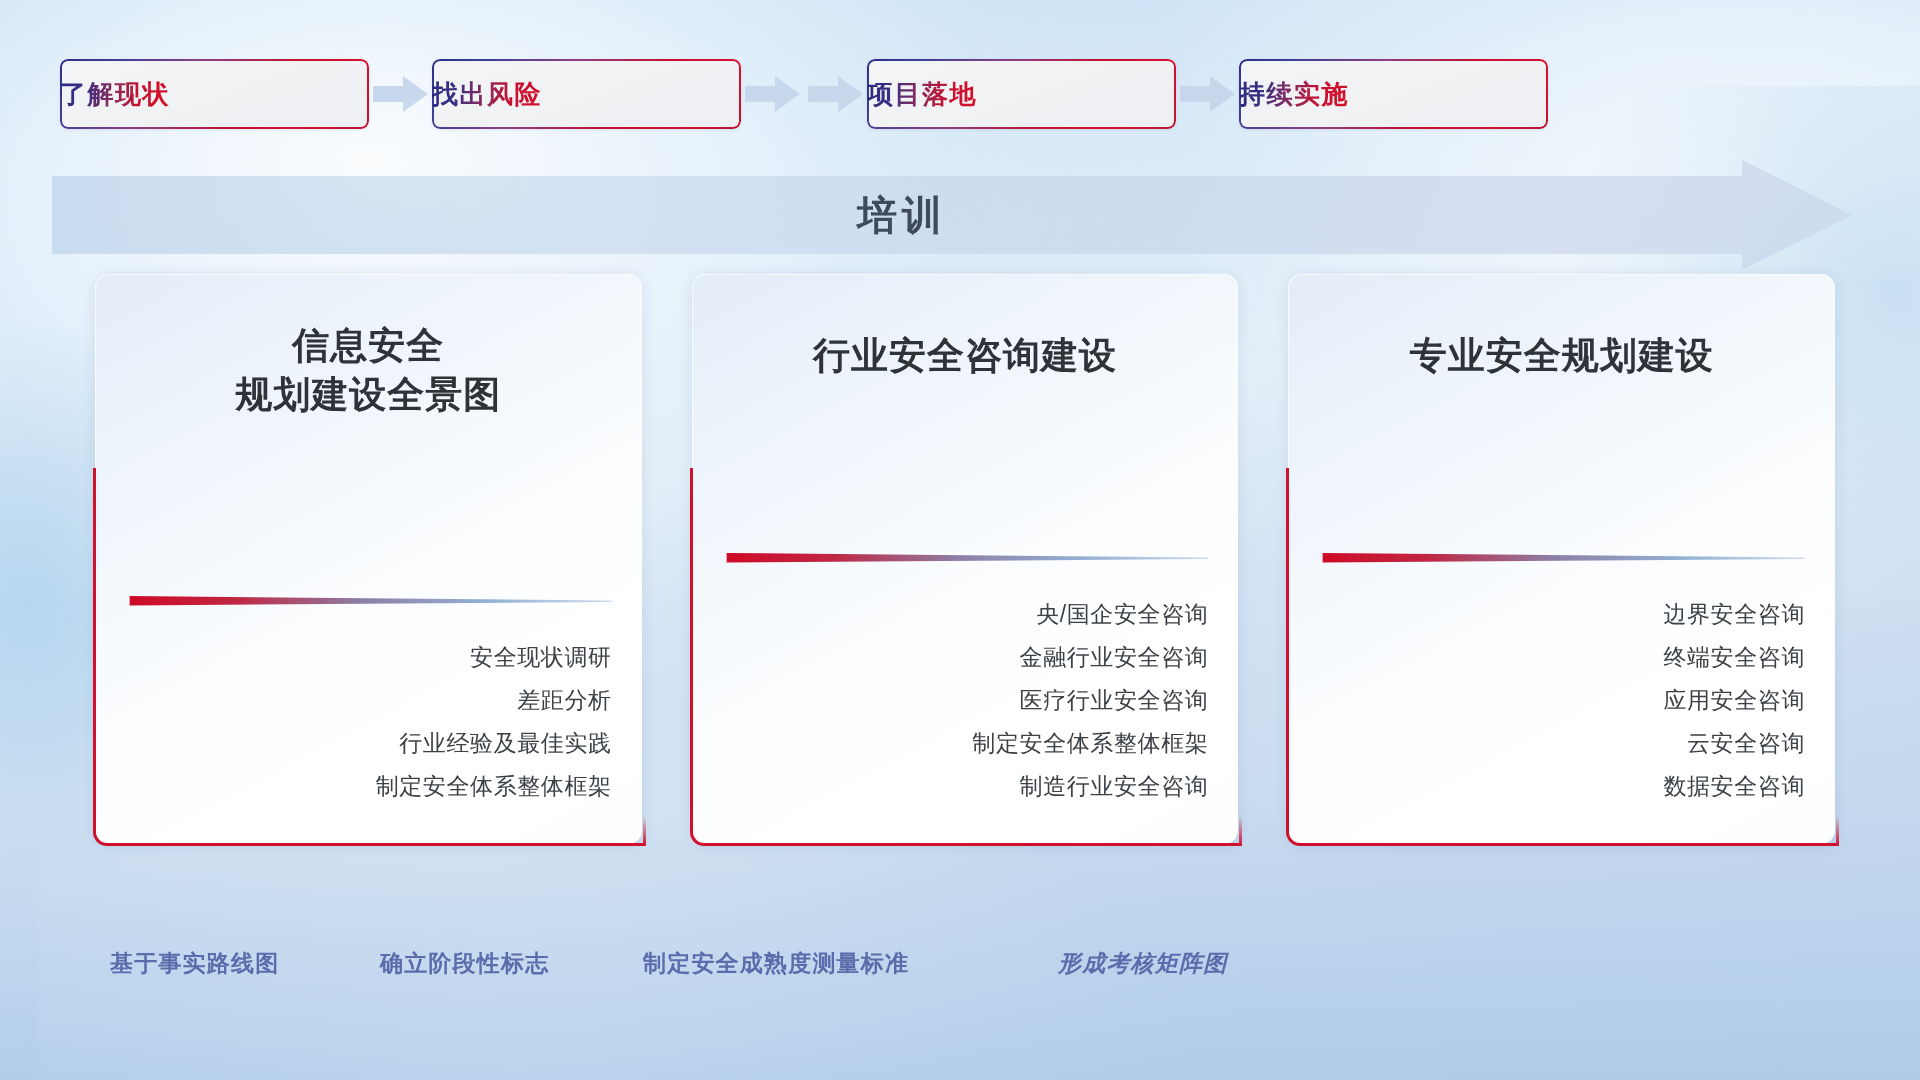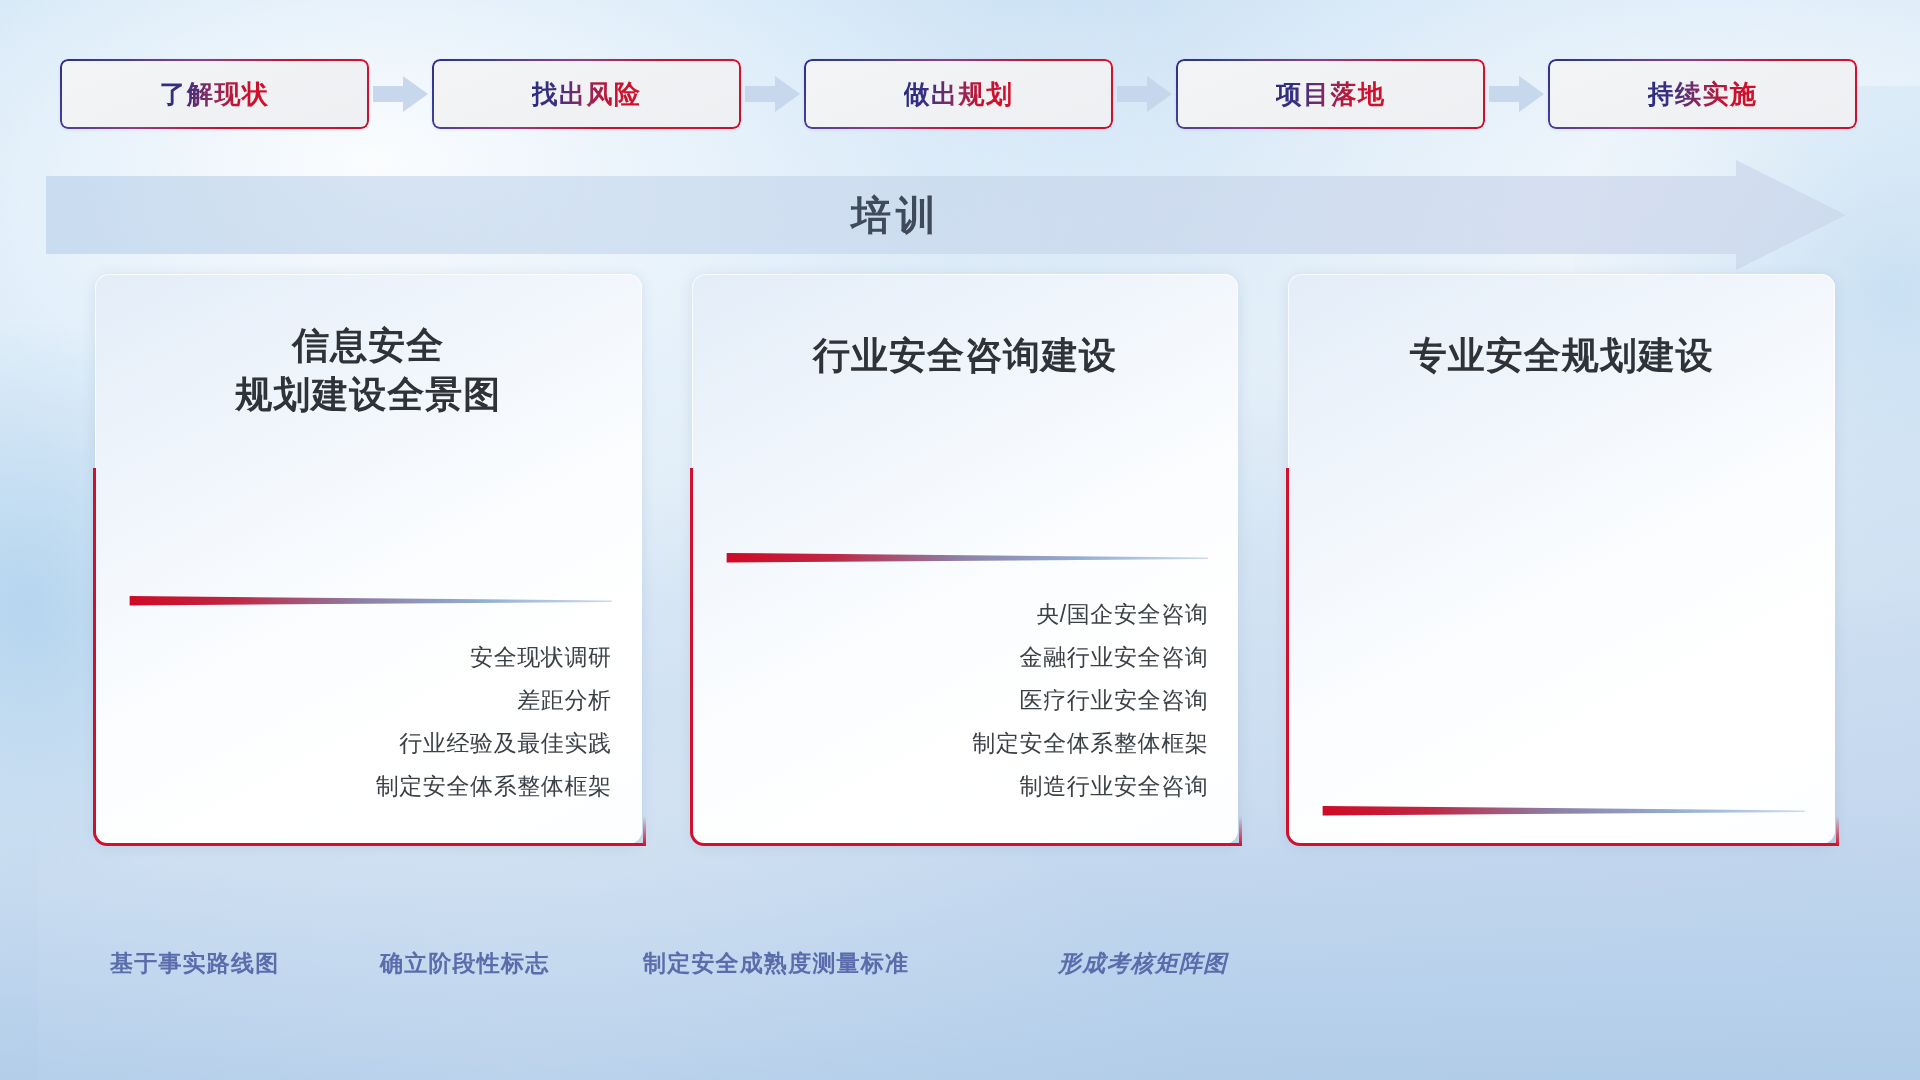--- a/index.html
+++ b/index.html
@@ -44,21 +44,21 @@
   
   .step-row{
     position:absolute; left:60px; top:59px; width:1800px; height:70px;
     display:flex; align-items:center;
   }
   .step-box{
     position:relative;
     height:70px; flex:0 0 309px;
     border-radius:8px;
     background:linear-gradient(160deg,#f3f4f6 0%, #f1f2f4 45%, #eeeff2 100%);
-    display:flex; align-items:center; justify-content:center;
+    display:flex; align-items:center; 
     box-shadow:0 1px 3px rgba(40,70,120,.10);
   }
   
   .step-box::before{
     content:""; position:absolute; inset:0; border-radius:8px; padding:2px;
     background:linear-gradient(135deg,#2d2f86 0%, #3b3f96 14%, #8c3f84 38%, #c31230 62%, #d8102f 80%, #bb1530 100%);
     -webkit-mask:linear-gradient(#000 0 0) content-box, linear-gradient(#000 0 0);
     -webkit-mask-composite:xor; mask:linear-gradient(#000 0 0) content-box, linear-gradient(#000 0 0);
     mask-composite:exclude;
     pointer-events:none;
@@ -73,21 +73,21 @@
   }
   .step-arrow{
     flex:0 0 63px;
     height:36px;
     display:flex; align-items:center; justify-content:center;
   }
   .step-arrow svg{ display:block; }
 
   
   .banner{
-    position:absolute; left:46px; top:160px; width:1800px; height:110px;font-family:Liberation Mono, monospace;
+    position:absolute; left:52px; top:160px; width:1800px; height:110px;font-family:Liberation Mono, monospace;
   }
   .banner-shape{
     position:absolute; inset:0;
   }
   .banner-text{
     position:absolute; left:0; right:100px; top:0; height:110px;
     display:flex; align-items:center; justify-content:center;
     font-size:40px; font-weight:bold; color:#3f4a5a; letter-spacing:5px;
   }
 
@@ -193,23 +193,20 @@
 
   <div class="step-box">
     <span class="step-label">找出风险</span>
   </div>
   <div class="step-arrow">
     <svg width="55" height="36" viewBox="0 0 55 36" aria-hidden="true">
       <path d="M0,10 L30,10 L30,0 L55,18 L30,36 L30,26 L0,26 Z" fill="#c4d5ea" opacity="0.92"></path>
     </svg>
   </div>
 
-  <div class="step-box">
-    <span class="step-label">做出规划</span>
-  </div>
   <div class="step-arrow">
     <svg width="55" height="36" viewBox="0 0 55 36" aria-hidden="true">
       <path d="M0,10 L30,10 L30,0 L55,18 L30,36 L30,26 L0,26 Z" fill="#c4d5ea" opacity="0.92"></path>
     </svg>
   </div>
 
   <div class="step-box">
     <span class="step-label">项目落地</span>
   </div>
   <div class="step-arrow">
@@ -292,20 +289,27 @@
               <stop offset="0" stop-color="#cf0a26"></stop>
               <stop offset="0.22" stop-color="#bf2743"></stop>
               <stop offset="0.48" stop-color="#8d7fa6"></stop>
               <stop offset="0.74" stop-color="#93b0d4"></stop>
               <stop offset="1" stop-color="#cfdceb"></stop>
             </linearGradient>
           </defs>
           <path d="M4,2 L420,6.4 L420,8.0 L4,11.5 Z" fill="url(#divGrad3)"></path>
         </svg>
       </div>
+      <div class="card-list">
+        <div class="card-list-item">边界安全咨询</div>
+        <div class="card-list-item">终端安全咨询</div>
+        <div class="card-list-item">应用安全咨询</div>
+        <div class="card-list-item">云安全咨询</div>
+        <div class="card-list-item">数据安全咨询</div>
+      </div>
     </div>
   </div>
 
 </div>
 
 <div class="footnotes">
   <div class="footnote" id="fn0" style="left: 110px;">基于事实路线图</div>
   <div class="footnote" id="fn1" style="left: 380px;">确立阶段性标志</div>
   <div class="footnote" id="fn2" style="left: 643px;">制定安全成熟度测量标准</div>
   <div class="footnote" id="fn3" style="left: 1058px; font-style: italic;">形成考核矩阵图</div>

